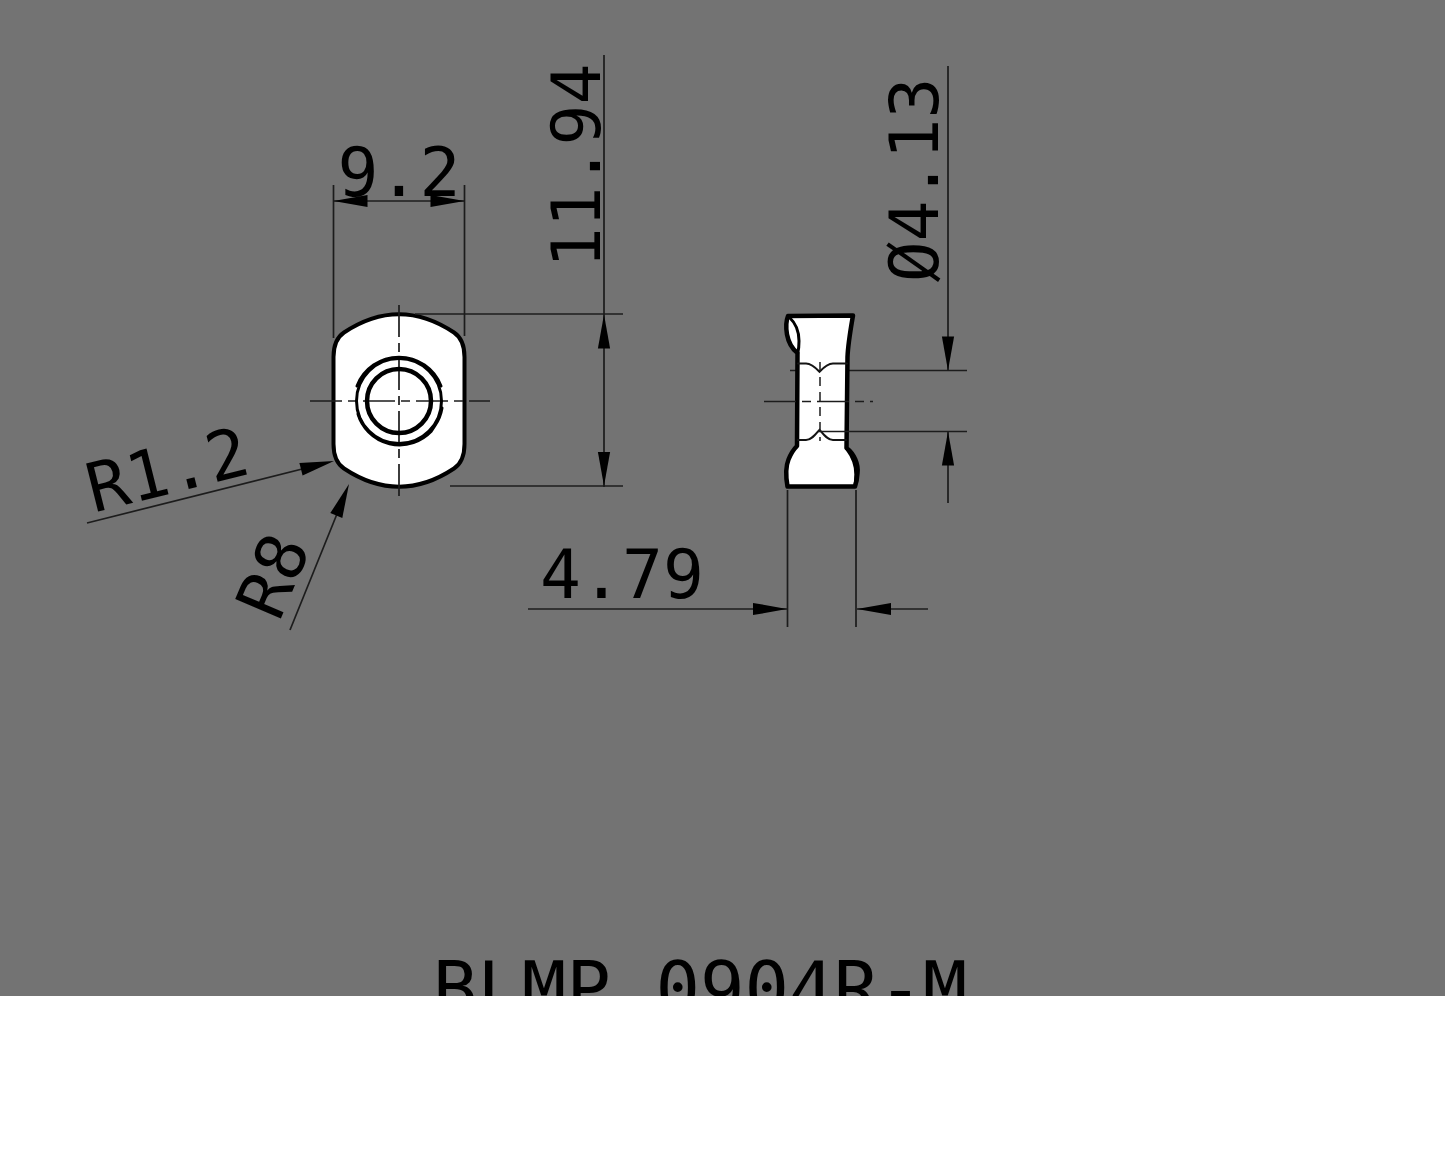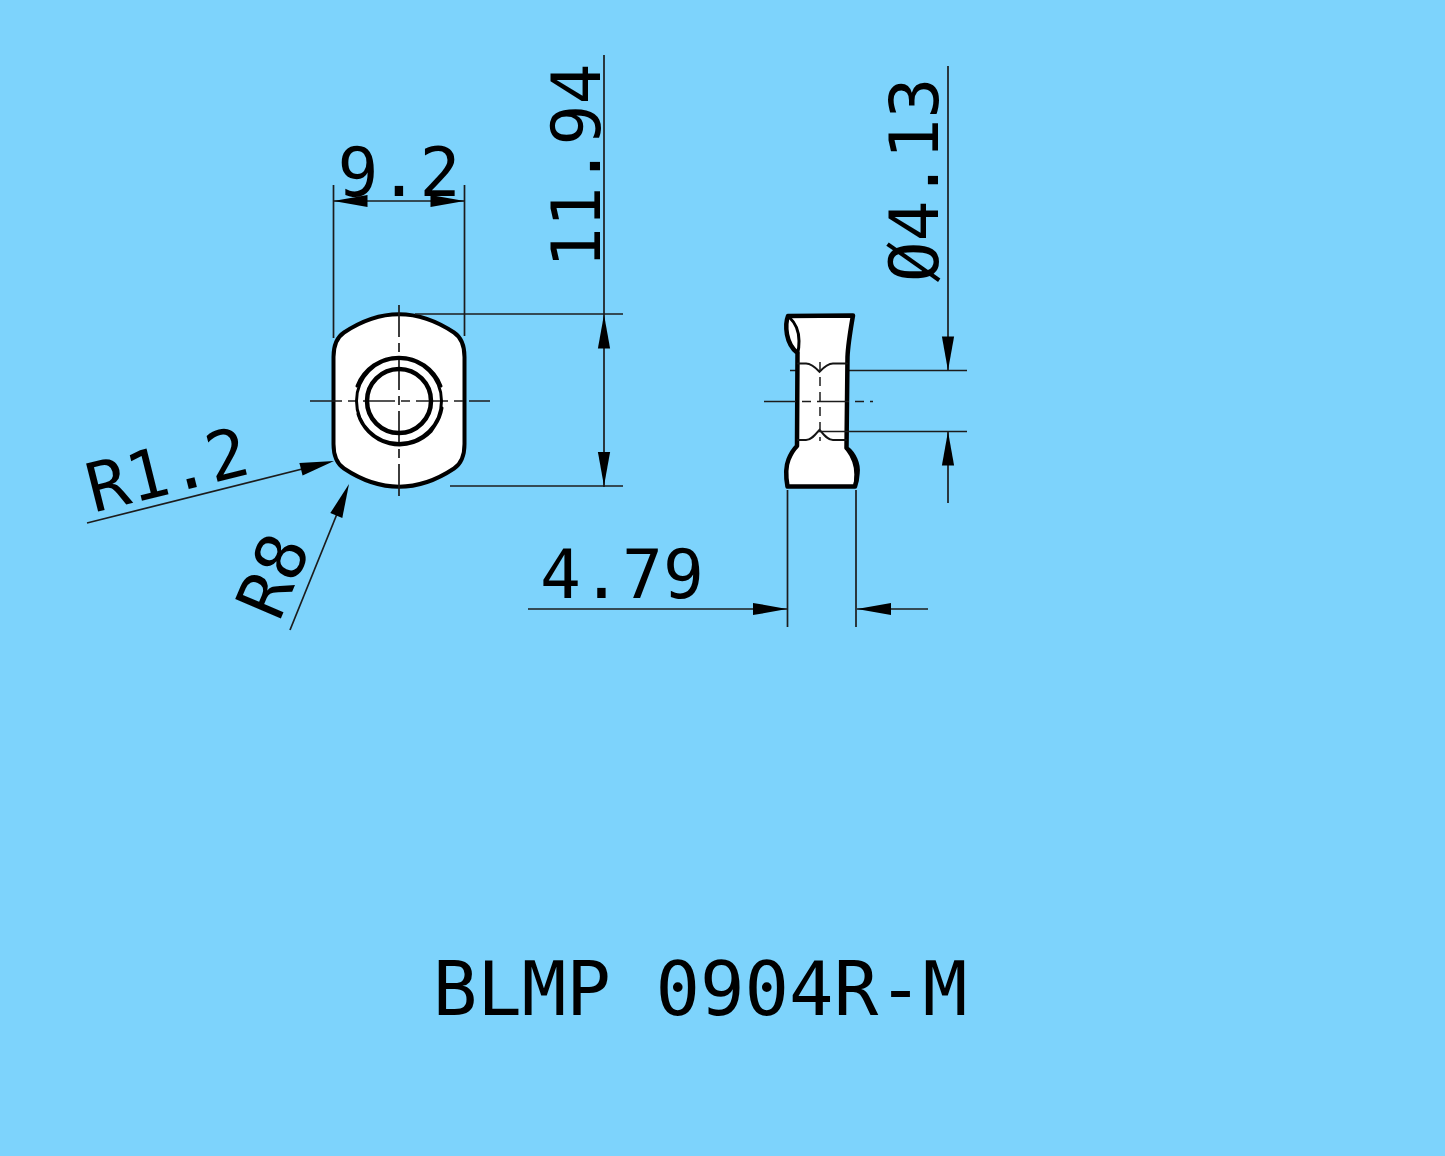--- a/index.html
+++ b/index.html
@@ -2,22 +2,22 @@
 <html><head>
 <meta charset="utf-8">
 <style>
   html, body {
     margin: 0;
     padding: 0;
     background: #ffffff;
   }
   .canvas-wrap {
     width: 1445px;
-    height: 1156px;
-    background: #7dd3fc;
+    height: 996px;
+    background: #737373;
     position: relative;
     overflow: hidden;
   }
   svg {
     display: block;
   }
   .outline {
     fill: #ffffff;
     stroke: #000000;
     stroke-width: 4;

